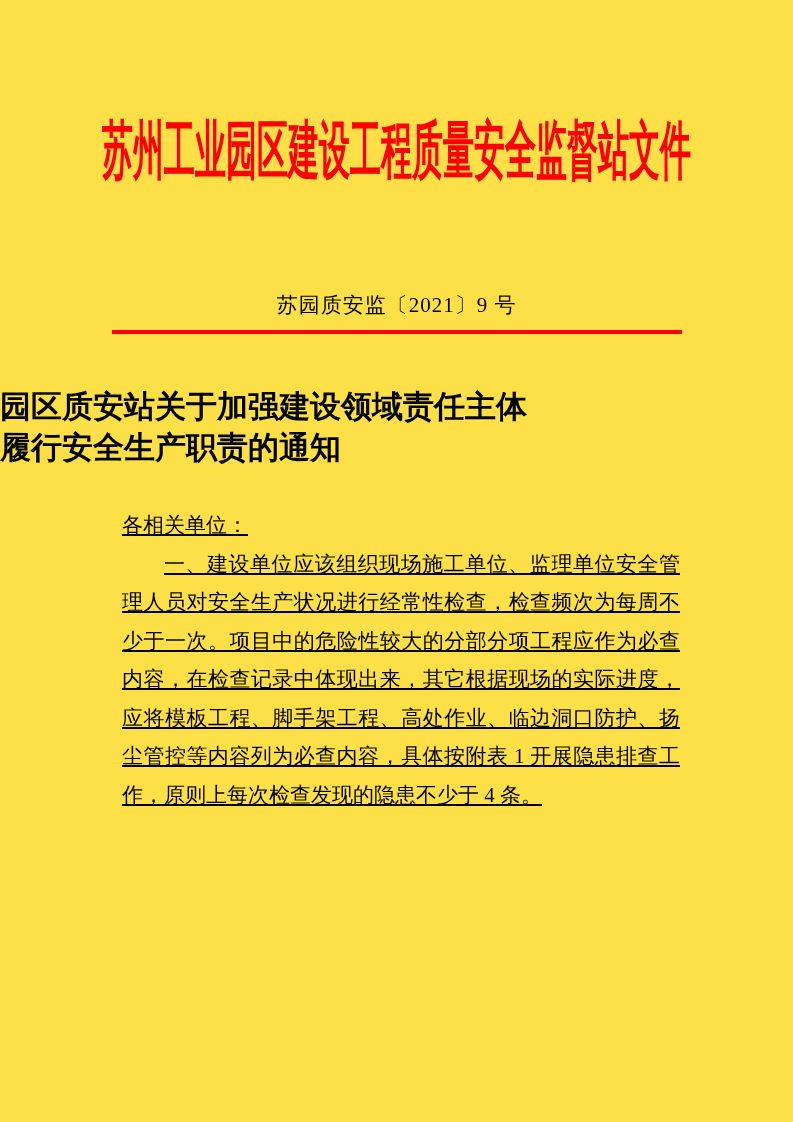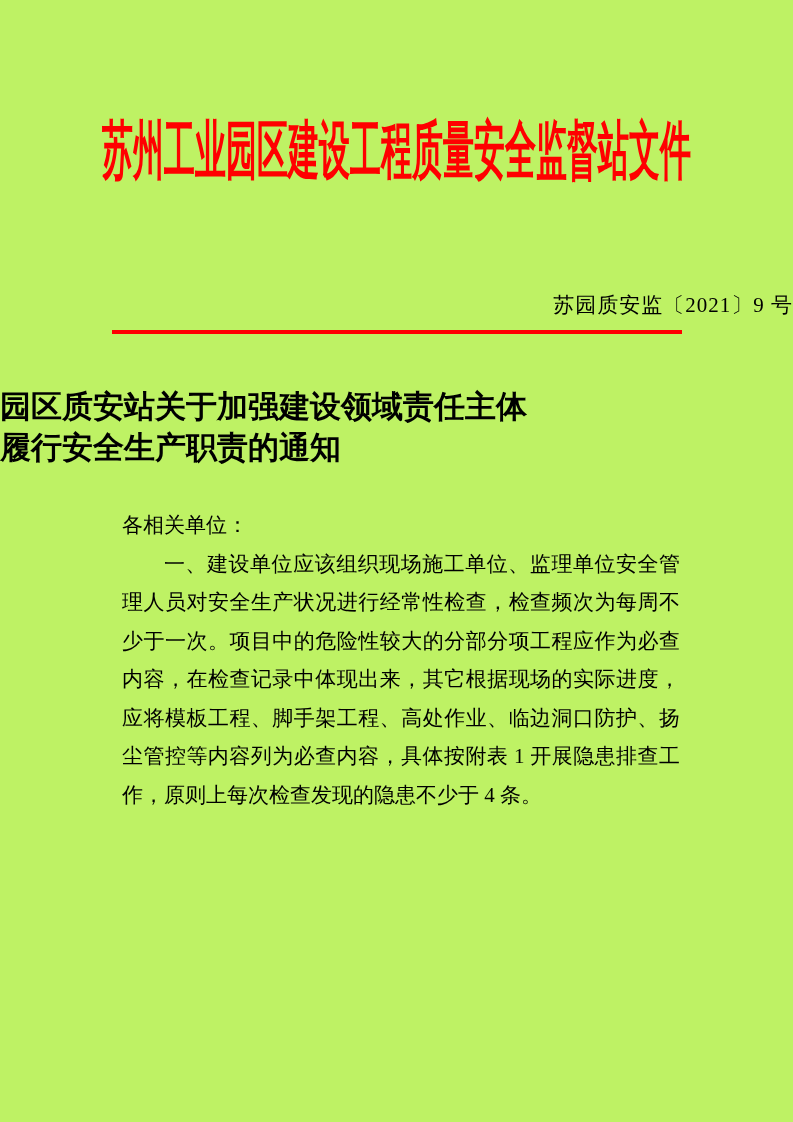--- a/index.html
+++ b/index.html
@@ -5,21 +5,21 @@
   html, body {
     margin: 0;
     padding: 0;
     background: #ffffff;
   }
   .page {
     position: relative;
     width: 793px;
     height: 1122px;
     margin: 0 auto;
-    background: #bef264;
+    background: #fde047;
     overflow: hidden;
     font-family: "Liberation Serif", "DejaVu Serif", serif;
     color: #000000;
   }
   
   .letterhead-wrap {
     margin-top: 113px;
     height: 78px;
     display: flex;
     align-items: center;
@@ -30,21 +30,21 @@
     font-weight: bold;
     color: #ff0000;
     white-space: nowrap;
     letter-spacing: 0px;
     transform: scaleY(2.05);
     transform-origin: center center;
   }
   
   .doc-number {
     margin-top: 101px;
-    text-align: right;
+    text-align: center;
     font-size: 21px;
     letter-spacing: 1px;
     line-height: 26px;
     color: #000000;
   }
   
   .red-divider {
     margin: 12px auto 0 auto;
     width: 570px;
     height: 4px;
@@ -57,20 +57,21 @@
     font-size: 31px;
     font-weight: bold;
     line-height: 41px;
     color: #000000;
   }
   
   .doc-body {
     margin-top: 38px;
     margin-left: 122px;
     width: 558px;
+    text-decoration: underline;
   }
   .doc-body p {
     margin: 0;
     font-size: 21px;
     line-height: 38.5px;
     text-align: justify;
     text-justify: inter-ideograph;
     color: #000000;
   }
   .doc-body p.indent {

